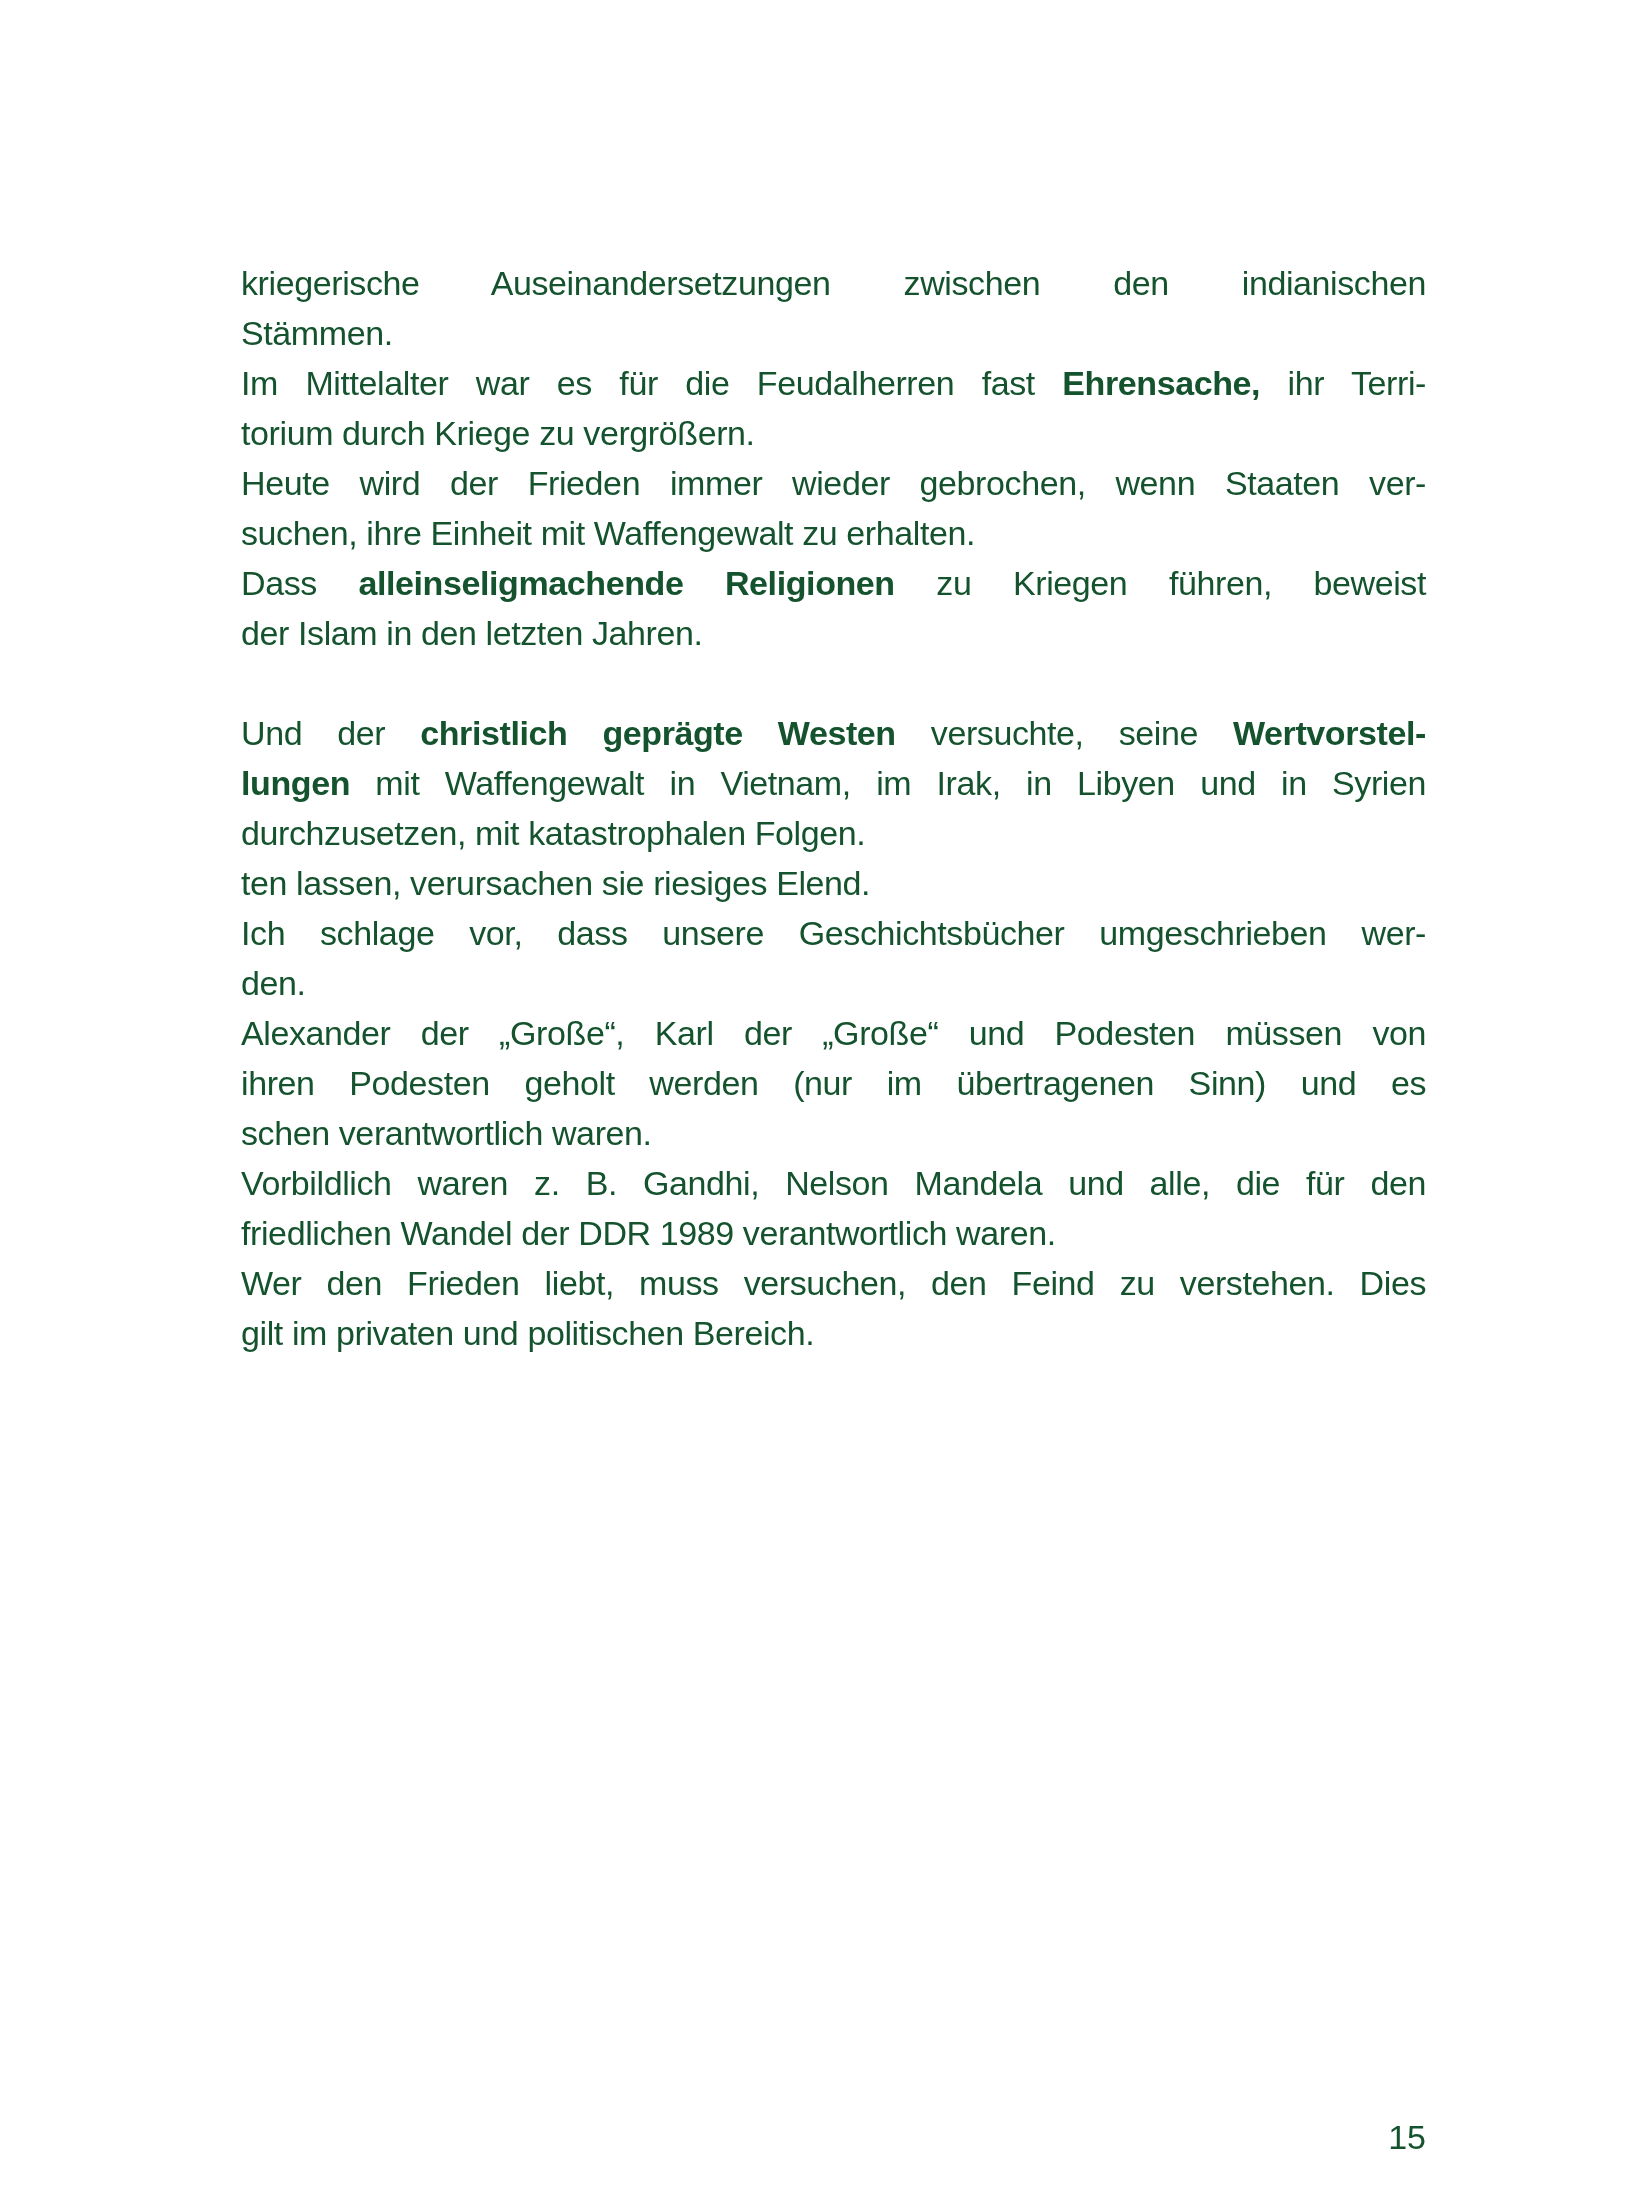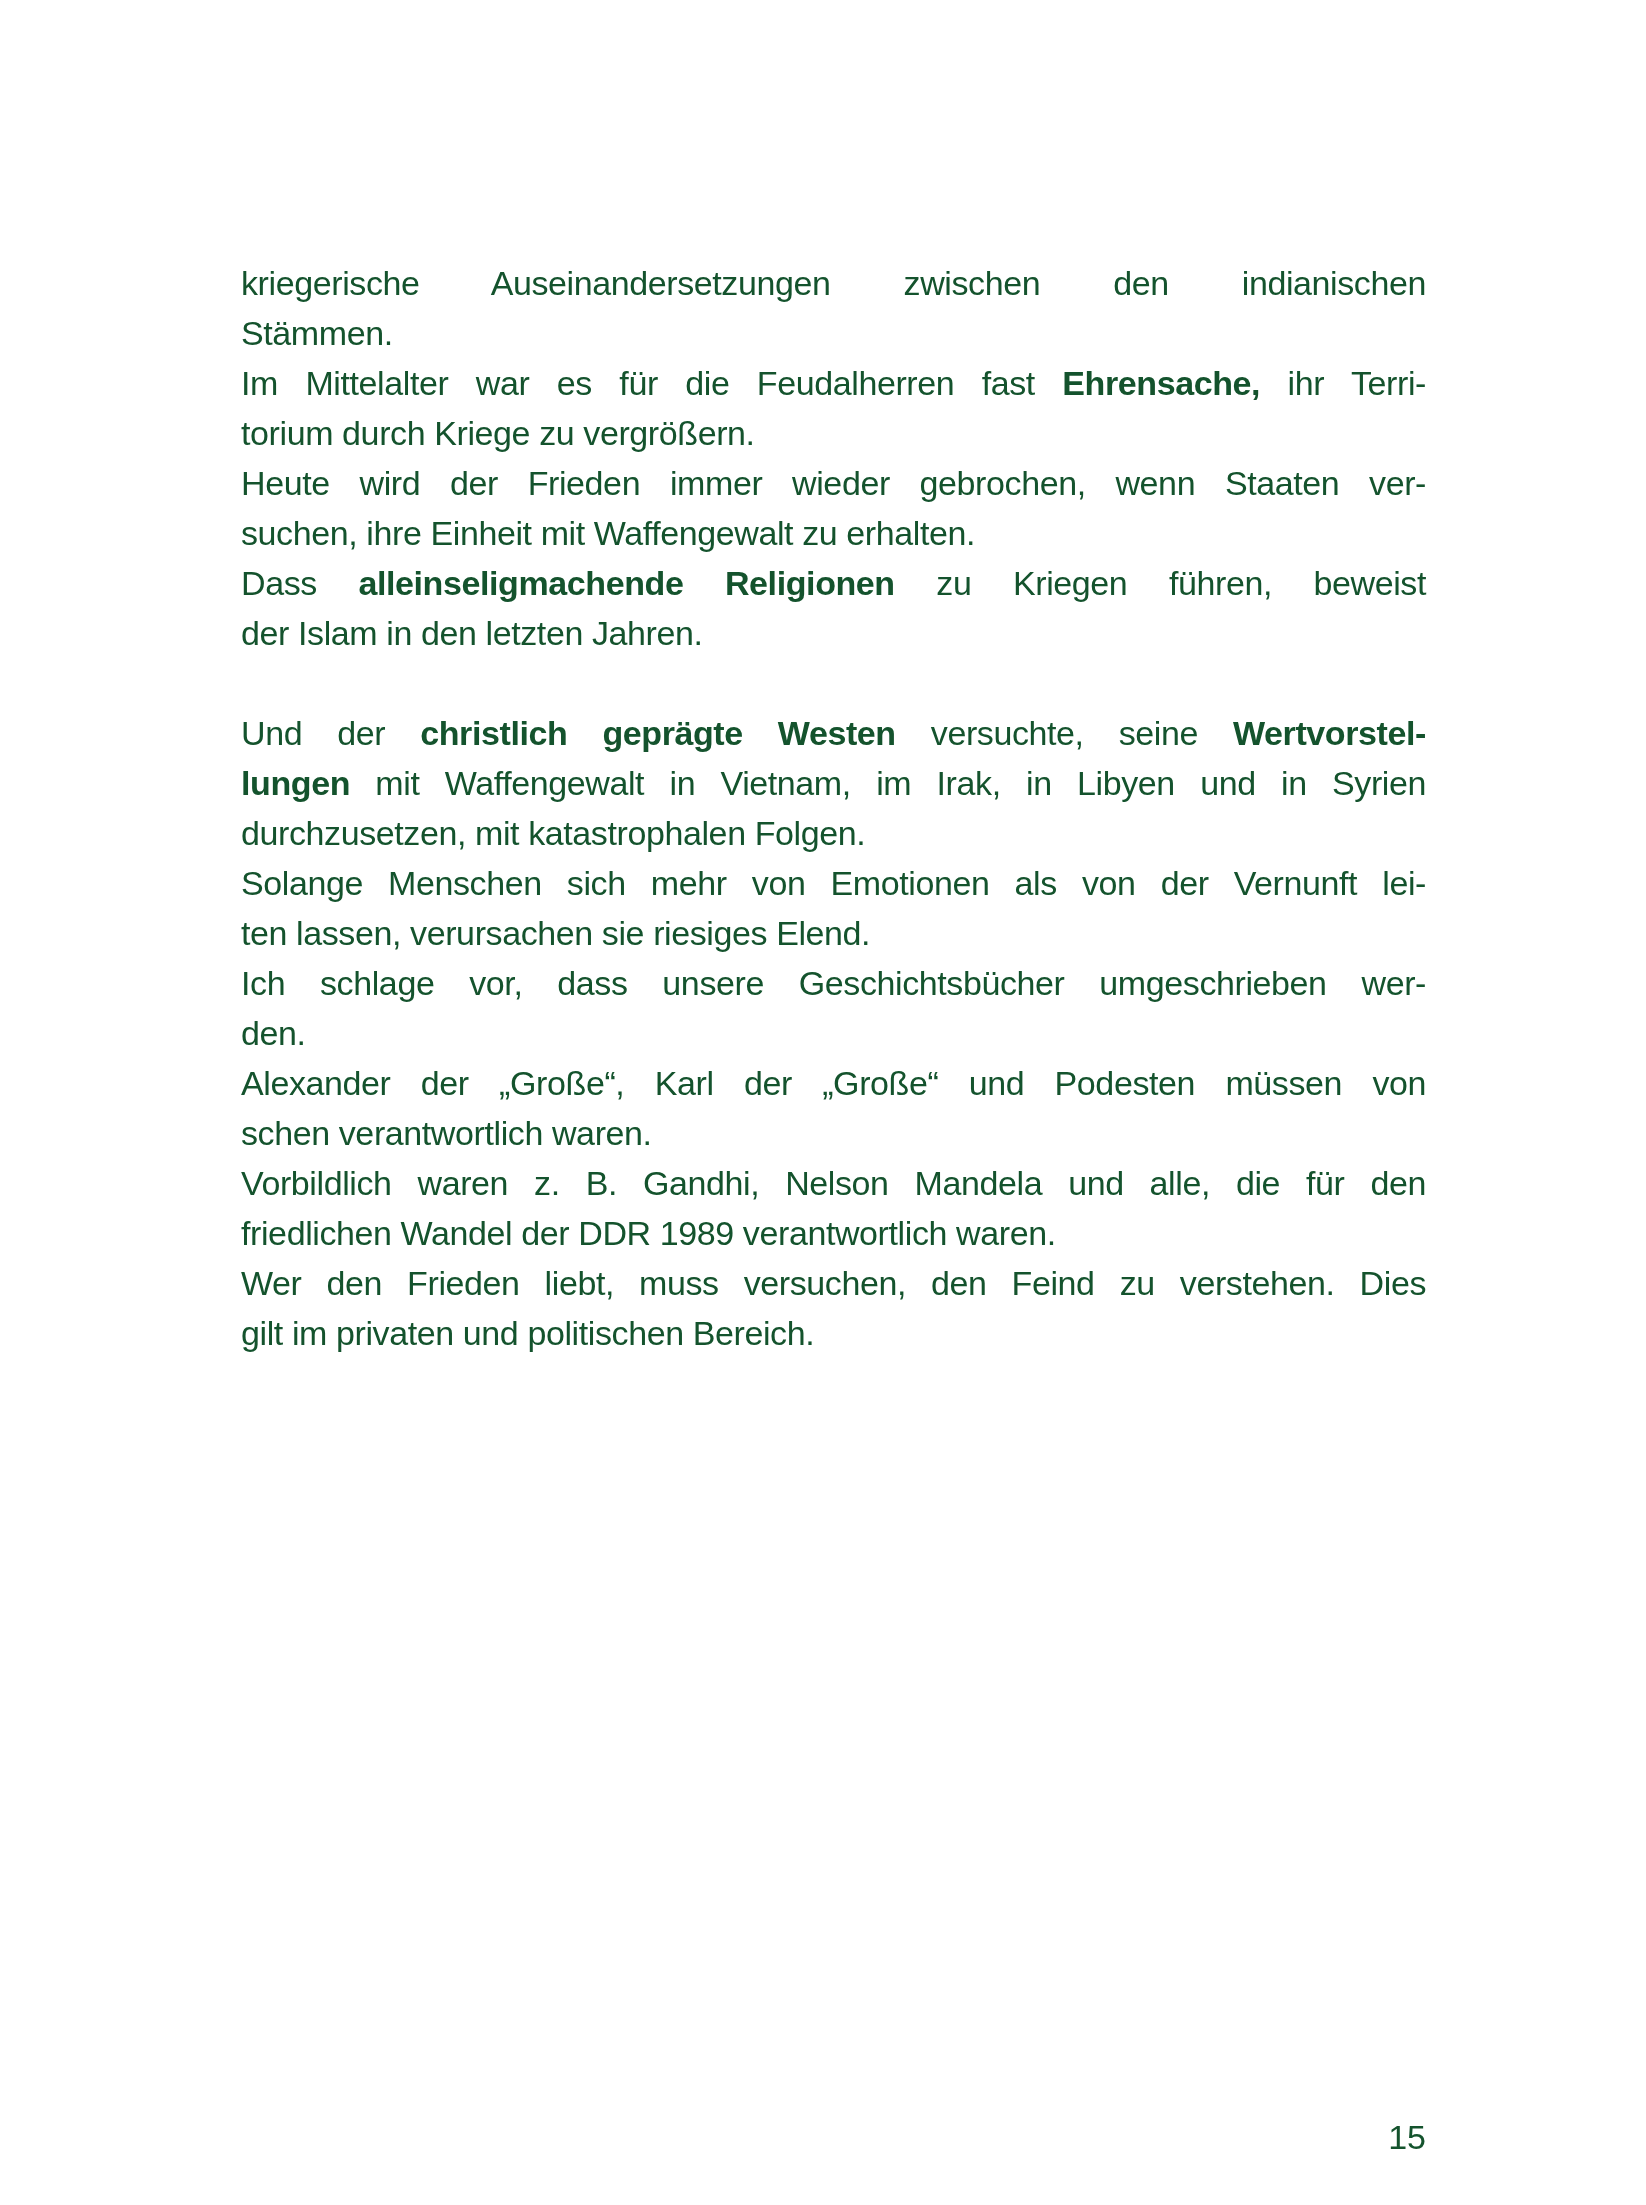--- a/index.html
+++ b/index.html
@@ -60,25 +60,25 @@
     <div class="line just"><span>Im Mittelalter war es für die Feudalherren fast </span><span class="b">Ehrensache,</span><span> ihr Terri-</span></div>
     <div class="line left"><span>torium durch Kriege zu vergrößern.</span></div>
     <div class="line just"><span>Heute wird der Frieden immer wieder gebrochen, wenn Staaten ver-</span></div>
     <div class="line left"><span>suchen, ihre Einheit mit Waffengewalt zu erhalten.</span></div>
     <div class="line just"><span>Dass </span><span class="b">alleinseligmachende Religionen</span><span> zu Kriegen führen, beweist</span></div>
     <div class="line left"><span>der Islam in den letzten Jahren.</span></div>
     <div class="line left">&nbsp;</div>
     <div class="line just"><span>Und der </span><span class="b">christlich geprägte Westen</span><span> versuchte, seine </span><span class="b">Wertvorstel-</span></div>
     <div class="line just"><span class="b">lungen</span><span> mit Waffengewalt in Vietnam, im Irak, in Libyen und in Syrien</span></div>
     <div class="line left"><span>durchzusetzen, mit katastrophalen Folgen.</span></div>
-    <div class="line just"><span>Solange Menschen sich mehr von Emotionen als von der Vernunft lei-</span></div>
     <div class="line left"><span>ten lassen, verursachen sie riesiges Elend.</span></div>
     <div class="line just"><span>Ich schlage vor, dass unsere Geschichtsbücher umgeschrieben wer-</span></div>
     <div class="line left"><span>den.</span></div>
     <div class="line just"><span>Alexander der „Große“, Karl der „Große“ und Podesten müssen von</span></div>
+    <div class="line just"><span>ihren Podesten geholt werden (nur im übertragenen Sinn) und es</span></div>
     <div class="line left"><span>schen verantwortlich waren.</span></div>
     <div class="line just"><span>Vorbildlich waren z. B. Gandhi, Nelson Mandela und alle, die für den</span></div>
     <div class="line left"><span>friedlichen Wandel der DDR 1989 verantwortlich waren.</span></div>
     <div class="line just"><span>Wer den Frieden liebt, muss versuchen, den Feind zu verstehen. Dies</span></div>
     <div class="line left"><span>gilt im privaten und politischen Bereich.</span></div>
   </div>
 
 <div class="page-number">15</div>
 
 

